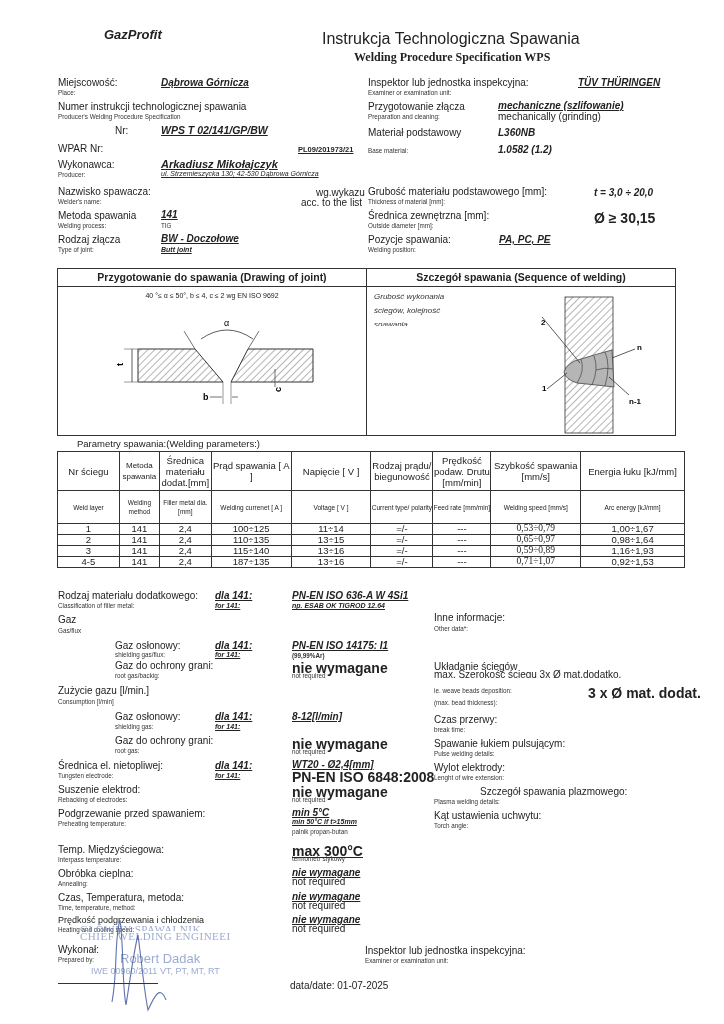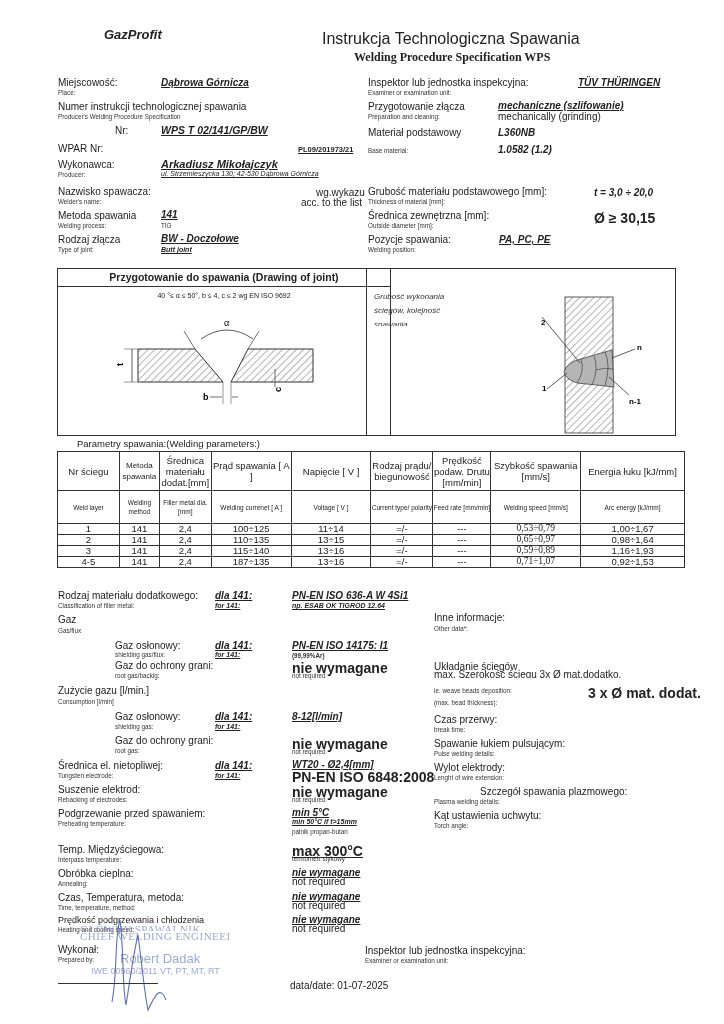--- a/index.html
+++ b/index.html
@@ -81,21 +81,21 @@
 <div class="abs val" style="left:594px;top:187px;text-decoration:none;">t = 3,0 ÷ 20,0</div>
 
 <div class="abs pl" style="left:368px;top:210px;">Średnica zewnętrzna [mm]:</div>
 <div class="abs en" style="left:368px;top:222px;">Outside diameter [mm]:</div>
 <div class="abs bold" style="left:594px;top:210px;">Ø ≥ 30,15</div>
 
 <div class="abs pl" style="left:368px;top:234px;">Pozycje spawania:</div>
 <div class="abs en" style="left:368px;top:246px;">Welding position:</div>
 <div class="abs val" style="left:499px;top:234px;">PA, PC, PE</div>
 
-<div class="box" style="left:57px;top:268px;width:334px;height:168px;">
+<div class="box" style="left:57px;top:268px;width:310px;height:168px;">
   <div class="boxhead">Przygotowanie do spawania (Drawing of joint)</div>
   <div class="abs" style="left:0;right:0;top:23px;text-align:center;font-size:7px;">40 °≤  α  ≤  50°, b ≤ 4,  c ≤ 2 wg   EN ISO 9692</div>
   <svg class="abs" style="left:0;top:0;" width="308" height="166">
     <defs>
       <pattern id="hatch" width="5" height="5" patternUnits="userSpaceOnUse" patternTransform="rotate(45)">
         <line x1="0" y1="0" x2="0" y2="5" stroke="#444" stroke-width="0.8"></line>
       </pattern>
     </defs>
     <polygon points="80,80 137,80 165,113 80,113" fill="url(#hatch)" stroke="#333" stroke-width="1"></polygon>
     <polygon points="190,80 255,80 255,113 173,113" fill="url(#hatch)" stroke="#333" stroke-width="1"></polygon>
@@ -111,20 +111,21 @@
     <line x1="173" y1="113" x2="173" y2="135" stroke="#333" stroke-width="0.5"></line>
     <line x1="152" y1="128" x2="164" y2="128" stroke="#333" stroke-width="0.7"></line>
     <line x1="174" y1="128" x2="180" y2="128" stroke="#333" stroke-width="0.7"></line>
     <text x="145" y="131" font-size="9" font-weight="bold" font-family="Liberation Sans">b</text>
     <line x1="217" y1="100" x2="217" y2="118" stroke="#333" stroke-width="0.7"></line>
     <text x="220" y="126" font-size="9" font-weight="bold" font-family="Liberation Sans" transform="rotate(-90,220,123)">c</text>
   </svg>
 </div>
 
 <div class="box" style="left:366px;top:268px;width:310px;height:168px;">
+  <div class="boxhead">Szczegół spawania (Sequence of welding)</div>
   <div class="abs" style="left:7px;top:21px;font-size:8px;font-style:italic;line-height:14px;color:#333;">
     <div>Grubość wykonania</div>
     <div>ściegów, kolejność</div>
     <div style="height:8px;overflow:hidden;">spawania</div>
   </div>
   <svg class="abs" style="left:0;top:0;" width="308" height="166">
     <defs>
       <pattern id="hatch2" width="5" height="5" patternUnits="userSpaceOnUse" patternTransform="rotate(45)">
         <line x1="0" y1="0" x2="0" y2="5" stroke="#444" stroke-width="0.8"></line>
       </pattern>

